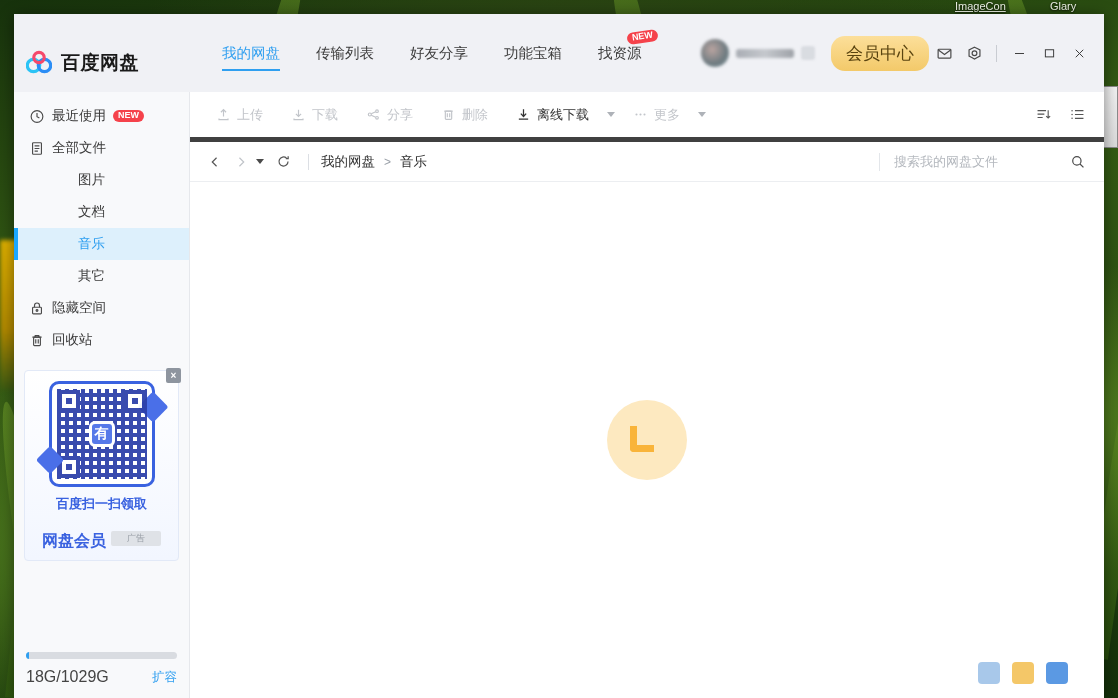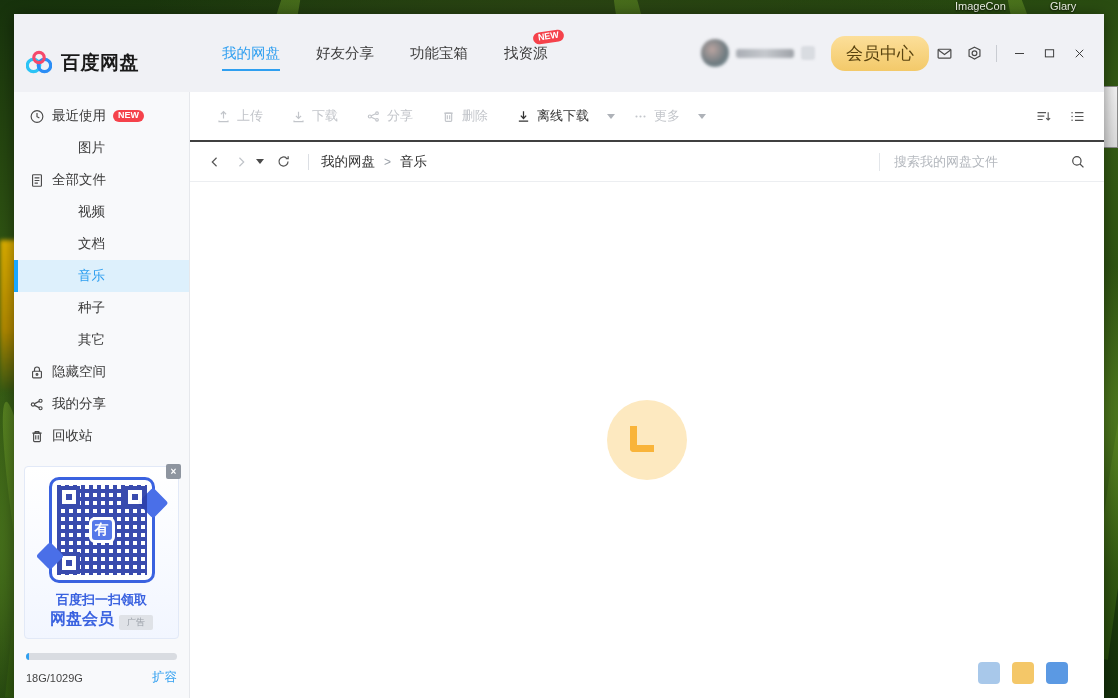--- a/index.html
+++ b/index.html
@@ -164,42 +164,42 @@
   .qr .eye.tr { right: 1px; top: 1px; }
   .qr .eye.bl { left: 1px; bottom: 1px; }
   .qr .qrlogo {
     position: absolute; left: 50%; top: 50%; transform: translate(-50%,-50%);
     width: 26px; height: 26px; background: #4a6fe8; border: 3px solid #fff;
     border-radius: 6px; color: #fff; font-size: 14px; font-weight: bold;
     display: flex; align-items: center; justify-content: center;
   }
   .promo-l1 { color: #3a62e0; font-size: 13px; font-weight: bold; margin-top: 8px; }
   .promo-l2 {
-    color: #3a62e0; font-size: 16px; font-weight: bold; margin-top: 0;
-    display: flex; align-items: flex-end; justify-content: center; gap: 5px;
+    color: #3a62e0; font-size: 16px; font-weight: bold; margin-top: 18px;
+    display: flex; align-items: flex-start; justify-content: center; gap: 5px;
   }
   .adtag {
     background: #dfe2e7; color: #9aa0a8; font-size: 9px; font-weight: normal;
-    padding: 1px 8px; border-radius: 2px;
+    padding: 1px 16px; border-radius: 2px;
   }
 
   
   .storage { margin-top: auto; padding: 0 12px 12px; }
   .sbar { height: 7px; background: #d9dce1; border-radius: 4px; overflow: hidden; }
   .sbar i { display: block; height: 100%; background: #2f9ff0; }
   .srow { display: flex; justify-content: space-between; align-items: center; margin-top: 9px; }
-  .stext { font-size: 11px; color: #444; }
+  .stext { font-size: 16px; color: #444; }
   .slink { font-size: 12.5px; color: #2f9ff0; cursor: pointer; }
 
   
   #main { flex: 1; display: flex; flex-direction: column; min-width: 0; background: #fff; }
 
   #toolbar {
     height: 50px; flex: 0 0 50px; display: flex; align-items: center;
-    border-bottom: 2px solid #404040; padding: 12px 12px; text-align: center;
+    border-bottom: 5px solid #404040; padding: 12px 12px; text-align: center;
   }
   .tbtn {
     display: flex; align-items: center; gap: 6px; padding: 0 14px; height: 30px;
     font-size: 13px; color: #c2c5ca; cursor: default;
   }
   .tbtn.enabled { color: #333; cursor: pointer; }
   .tbtn .ticon { display: flex; align-items: center; }
   .caret {
     width: 0; height: 0; border-left: 4px solid transparent; border-right: 4px solid transparent;
     border-top: 5px solid #aeb2b8; margin: 0 4px; cursor: pointer;
@@ -274,21 +274,21 @@
 <div id="desktop">
   <div class="goldspot"></div>
   <div class="blade" style="left:40px;  bottom:0;   width:26px; height:300px; transform:rotate(-9deg);"></div>
   <div class="blade" style="left:5px;   bottom:0;   width:20px; height:380px; transform:rotate(6deg);"></div>
   <div class="blade" style="left:250px; top:-40px;  width:22px; height:160px; transform:rotate(14deg);"></div>
   <div class="blade" style="left:640px; top:-50px;  width:26px; height:180px; transform:rotate(-12deg);"></div>
   <div class="blade" style="right:10px; bottom:40px;width:24px; height:340px; transform:rotate(8deg);"></div>
   <div class="blade" style="right:60px; top:-30px;  width:18px; height:150px; transform:rotate(-16deg);"></div>
 </div>
 
-<div class="desk-icon" style="left:955px; top:0px;">ImageCon</div>
+<div class="desk-icon" style="left:955px; top:0px;text-decoration:underline;">ImageCon</div>
 <div class="desk-icon" style="left:1050px; top:0px;">Glary</div>
 
 <div class="edge-widget"></div>
 
 <div id="app">
 
   <div id="header">
 
     <div class="brand">
       <div class="brand-logo">
@@ -299,20 +299,23 @@
         </svg>
       </div>
       <div class="brand-name">百度网盘</div>
     </div>
 
     <div class="navtabs">
       <div class="navtab active">
         <span>我的网盘</span>
       </div>
       <div class="navtab">
+        <span>传输列表</span>
+      </div>
+      <div class="navtab">
         <span>好友分享</span>
       </div>
       <div class="navtab">
         <span>功能宝箱</span>
       </div>
       <div class="navtab">
         <span>找资源</span>
         <span class="newbadge">NEW</span>
       </div>
     </div>
@@ -368,71 +371,54 @@
           <span class="sicon">
             <svg viewBox="0 0 18 18" width="16" height="16" fill="none" stroke="currentColor" stroke-width="1.3">
               <circle cx="9" cy="9" r="6.6"></circle>
                 <path d="M9 5.2 V9.2 L11.7 10.8"></path>
             </svg>
           </span>
           <span>最近使用</span>
           <span class="nb">NEW</span>
         </div>
 
-        <div class="sitem indent">
-          <span>图片</span>
-        </div>
-
         <div class="sitem">
           <span class="sicon">
             <svg viewBox="0 0 18 18" width="16" height="16" fill="none" stroke="currentColor" stroke-width="1.3">
               <rect x="4" y="2.5" width="10" height="13" rx="1"></rect>
               <path d="M6.3 6 H11.7 M6.3 9 H11.7 M6.3 12 H10"></path>
             </svg>
           </span>
           <span>全部文件</span>
         </div>
+
         <div class="sitem indent">
-          <span>视频</span>
+          <span>图片</span>
         </div>
         <div class="sitem indent">
           <span>文档</span>
         </div>
         <div class="sitem indent active">
           <span>音乐</span>
-        </div>
-        <div class="sitem indent">
-          <span>种子</span>
         </div>
         <div class="sitem indent">
           <span>其它</span>
         </div>
 
         <div class="sitem">
           <span class="sicon">
             <svg viewBox="0 0 18 18" width="16" height="16" fill="none" stroke="currentColor" stroke-width="1.3">
               <rect x="4" y="7.6" width="10" height="7.4" rx="1"></rect>
               <path d="M6.2 7.6 V5.6 a2.8 2.8 0 0 1 5.6 0 V7.6"></path>
               <circle cx="9" cy="11.3" r="1"></circle>
             </svg>
           </span>
           <span>隐藏空间</span>
         </div>
 
-        <div class="sitem">
-          <span class="sicon">
-            <svg viewBox="0 0 18 18" width="16" height="16" fill="none" stroke="currentColor" stroke-width="1.3">
-              <circle cx="4.5" cy="9" r="1.9"></circle>
-                <circle cx="13" cy="4.8" r="1.7"></circle>
-                <circle cx="13" cy="13.2" r="1.7"></circle>
-              <path d="M6.3 8 L11.4 5.5 M6.3 10 L11.4 12.5"></path>
-            </svg>
-          </span>
-          <span>我的分享</span>
-        </div>
 
         <div class="sitem">
           <span class="sicon">
             <svg viewBox="0 0 18 18" width="16" height="16" fill="none" stroke="currentColor" stroke-width="1.3">
               <path d="M3.8 5.2 H14.2"></path>
                 <rect x="5.2" y="5.2" width="7.6" height="9.6" rx="1"></rect>
               <path d="M7.6 7.6 V12.4 M10.4 7.6 V12.4 M7 5.2 V3.6 H11 V5.2"></path>
             </svg>
           </span>
           <span>回收站</span>

